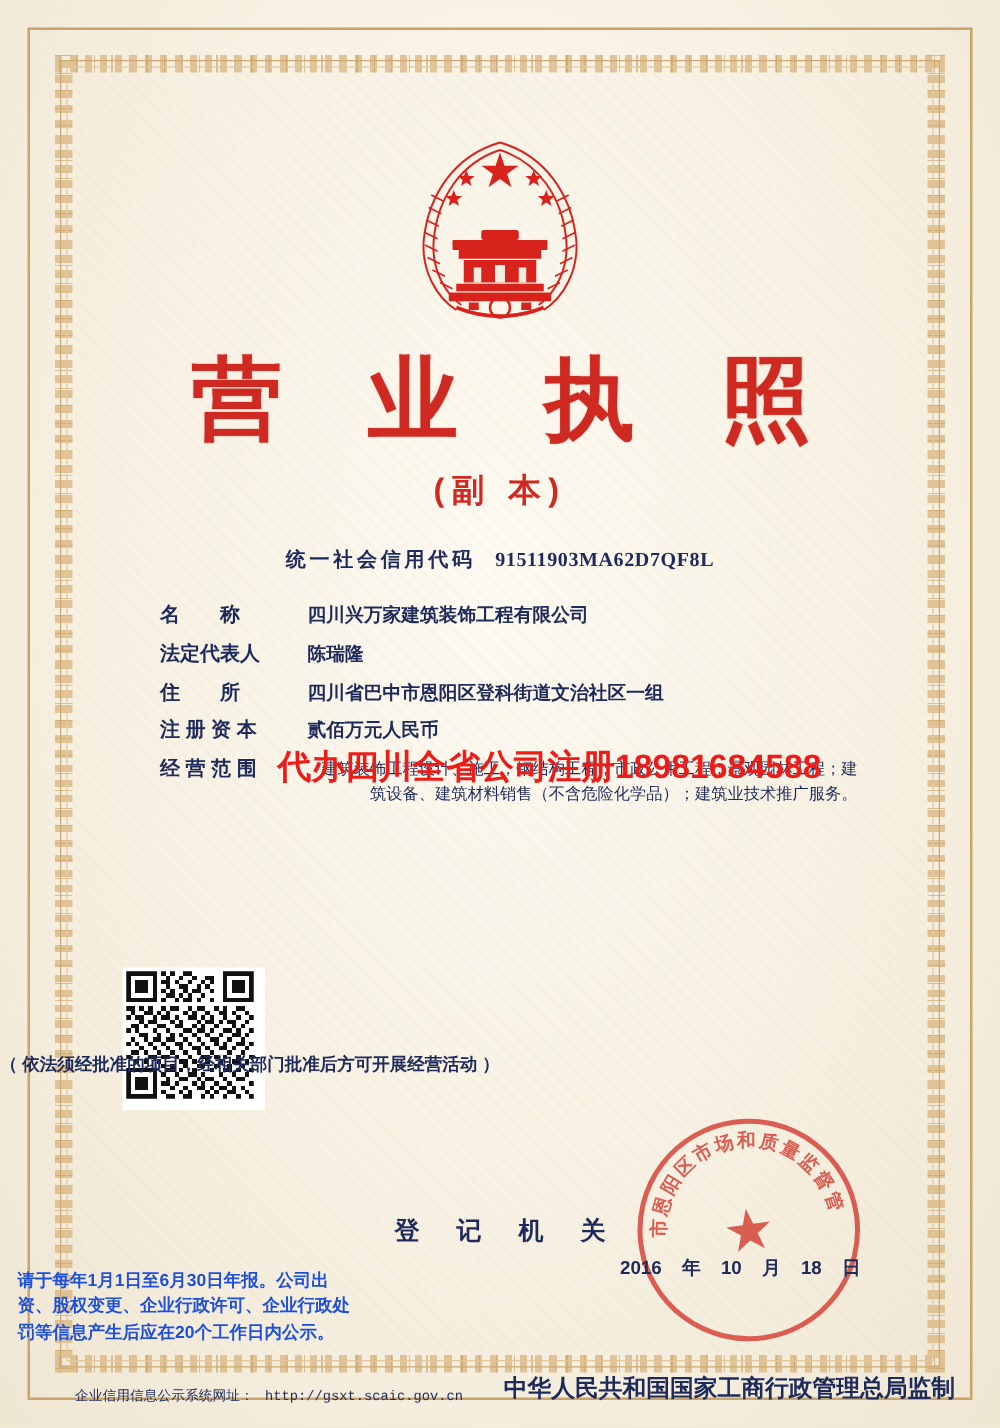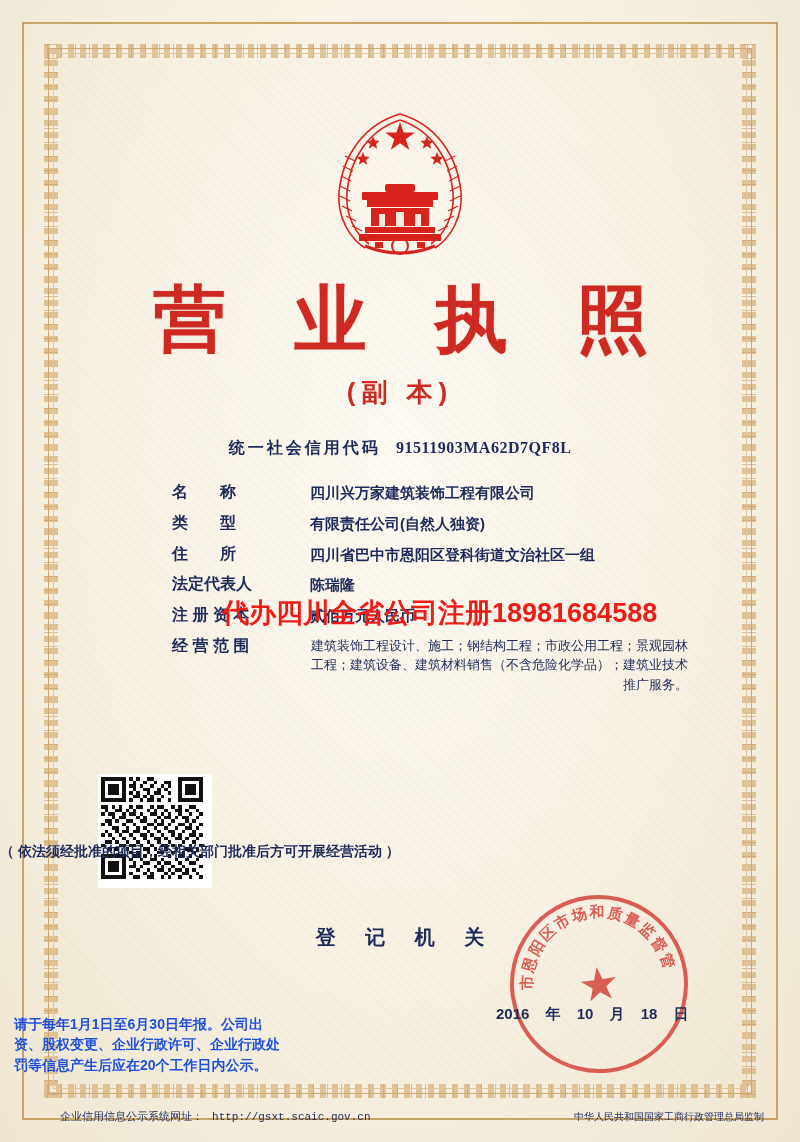--- a/index.html
+++ b/index.html
@@ -77,25 +77,24 @@
   
   .fields{
     position:absolute;left:128px;top:482px;width:560px;
   }
   .row{display:flex;align-items:flex-start;margin-bottom:9px;}
   .row .k{
     width:118px;flex:0 0 118px;
     font-size:16px;font-weight:700;color:#1d2a5a;
     display:flex;justify-content:space-between;
   }
-  .row .k.tight{letter-spacing:0;display:block;margin-left:44px;}
+  .row .k.tight{letter-spacing:0;display:block;}
   .row .v{
     font-size:15px;color:#1d2a5a;font-weight:700;
     line-height:1.45;
-    margin-left:20px;
   }
   .row .v.num{font-family:"Liberation Serif","DejaVu Serif",serif;font-weight:700;}
   .row.scope .v{font-size:13px;font-weight:400;color:#1d2a5a;line-height:1.5;width:440px;text-align:right;}
 
   .note{
     position:absolute;left:0;right:0;top:843px;
     font-size:14px;color:#1d2a5a;font-weight:700;
   }
 
   
@@ -118,33 +117,33 @@
   }
   .stamp .arc{
     position:absolute;left:0;top:0;width:100%;height:100%;
   }
   .stamp .arc text{
     font-size:15px;font-weight:700;fill:#d3352b;
     font-family:"Liberation Sans",sans-serif;letter-spacing:2px;
   }
 
   .reg-org{
-    position:absolute;left:0;right:0;top:924px;text-align:center;
+    position:absolute;left:0;right:0;top:971px;text-align:center;
     font-size:20px;font-weight:700;color:#1d2a5a;letter-spacing:12px;
     text-indent:12px;
   }
   .issue-date{
     position:absolute;left:490px;top:1005px;
     font-size:15px;color:#1d2a5a;font-weight:700;
   }
   .issue-date span{margin:0 6px;}
 
   .footer-right{
     position:absolute;right:36px;bottom:18px;
-    font-size:10px;color:#1d2a5a;font-weight:400;margin-left:20px;
+    font-size:19px;color:#1d2a5a;font-weight:700;margin-left:20px;
   }
   .footer-url{
     position:absolute;left:60px;bottom:18px;
     font-size:11px;color:#1d2a5a;
   }
   .footer-url .u{font-family:"Liberation Mono","DejaVu Sans Mono",monospace;margin-left:6px;}
 
   
   .notice{
     position:absolute;left:14px;top:1014px;width:270px;
@@ -228,33 +227,29 @@
     <span class="val">91511903MA62D7QF8L</span>
   </div>
 
   <div class="fields">
 
     <div class="row">
       <div class="k tight">名　　称</div>
       <div class="v">四川兴万家建筑装饰工程有限公司</div>
     </div>
 
+
     <div class="row">
-      <div class="k tight">类　　型</div>
-      <div class="v">有限责任公司(自然人独资)</div>
+      <div class="k tight">法定代表人</div>
+      <div class="v">陈瑞隆</div>
     </div>
 
     <div class="row">
       <div class="k tight">住　　所</div>
       <div class="v">四川省巴中市恩阳区登科街道文治社区一组</div>
-    </div>
-
-    <div class="row">
-      <div class="k tight">法定代表人</div>
-      <div class="v">陈瑞隆</div>
     </div>
 
     <div class="row">
       <div class="k tight">注 册 资 本</div>
       <div class="v">贰佰万元人民币</div>
     </div>
 
 
 
     <div class="row scope">

